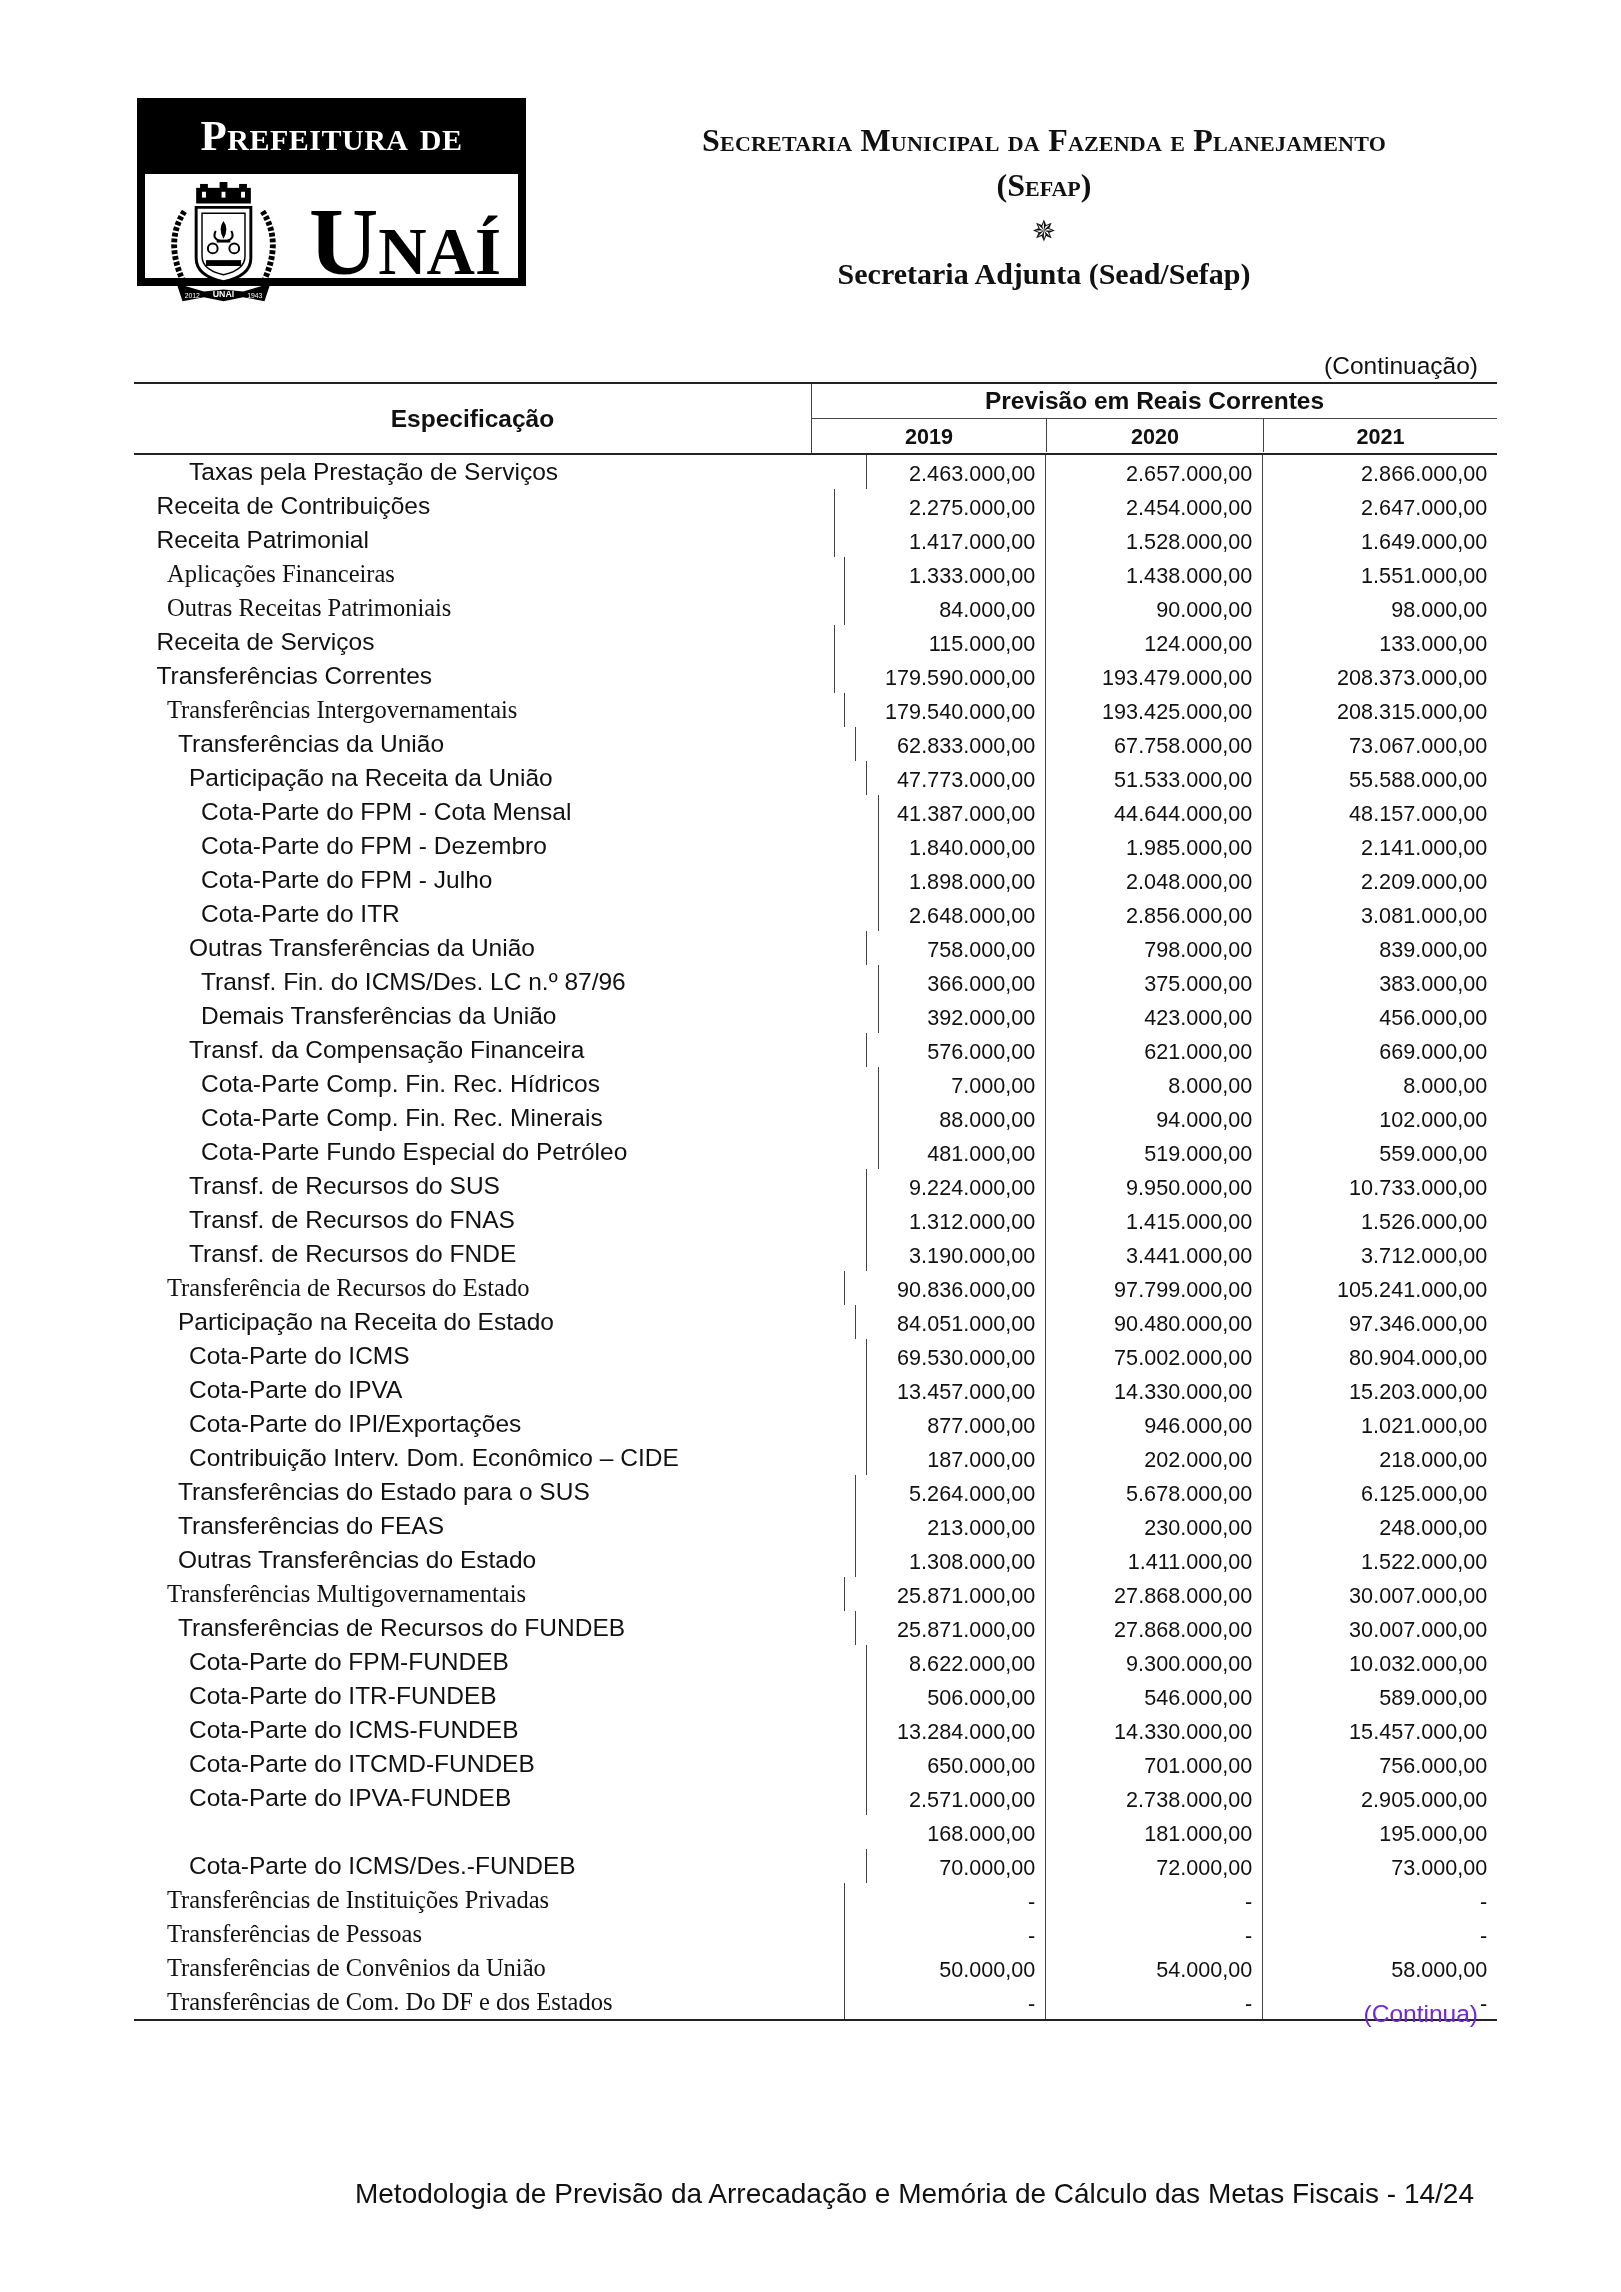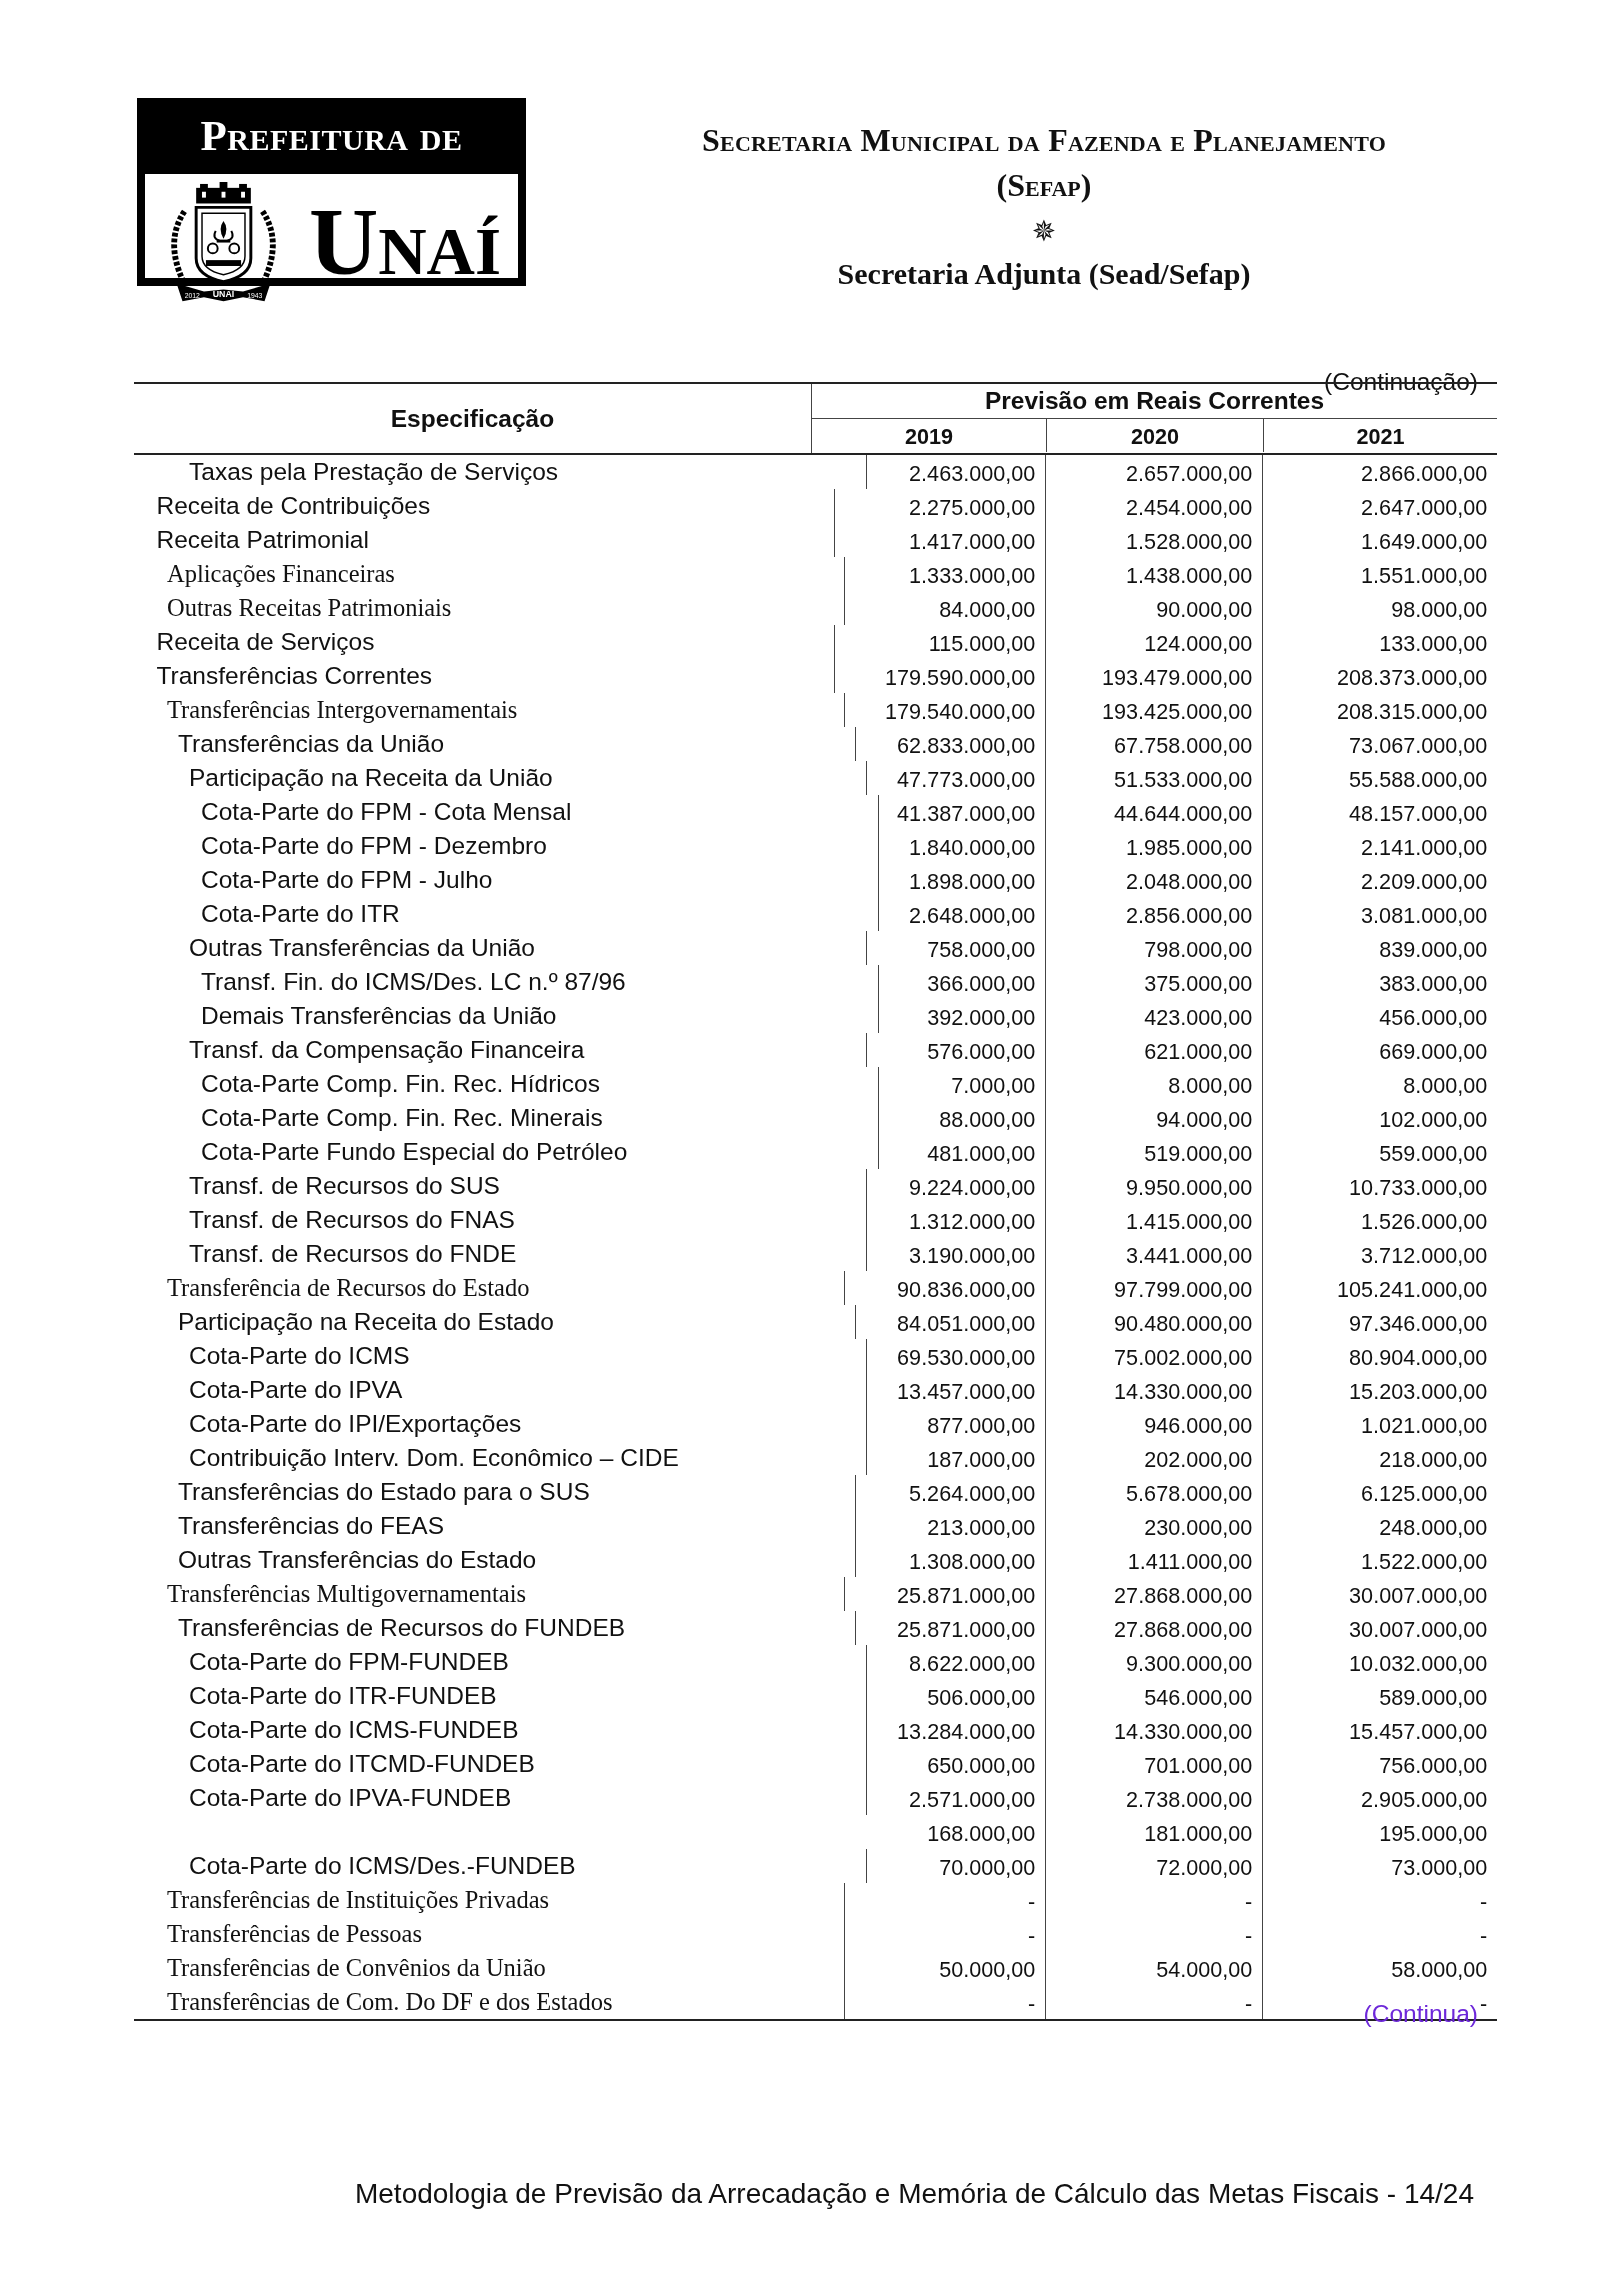--- a/index.html
+++ b/index.html
@@ -21,21 +21,21 @@
 
   
   .hdr { position:absolute; left:549px; width:990px; text-align:center;
          font-family:"Liberation Serif", serif; font-weight:bold; color:#111; }
   .hdr-title { top:122px; font-size:32px; font-variant:small-caps; letter-spacing:0.2px; }
   .hdr-abbr { top:167px; font-size:32px; font-variant:small-caps; }
   .hdr-star { top:214px; font-size:29px; font-weight:normal; }
   .hdr-sub { top:257px; font-size:30px; }
 
   
-  .cont-top { position:absolute; right:143px; top:368px; font-size:24.5px; color:#111; }
+  .cont-top { position:absolute; right:143px; top:352px; font-size:24.5px; color:#111; }
   .cont-bottom { position:absolute; right:143px; top:2000px; font-size:24.5px; color:#6d28d9; }
 
   .tbl { position:absolute; left:134px; top:382px; width:1363px; }
   .thead { position:relative; height:69px; border-top:2px solid #222; border-bottom:2px solid #222; }
   .th-spec { position:absolute; left:0; top:0; width:677px; height:69px; line-height:69px;
              text-align:center; font-weight:bold; font-size:24.5px; border-right:1px solid #444; }
   .th-prev { position:absolute; left:678px; top:0; right:0; height:34px; line-height:34px;
              text-align:center; font-weight:bold; font-size:24.5px; border-bottom:1px solid #444; }
   .th-year { position:absolute; top:35px; height:33px; line-height:35px; text-align:center;
              font-weight:bold; font-size:21.6px; }

